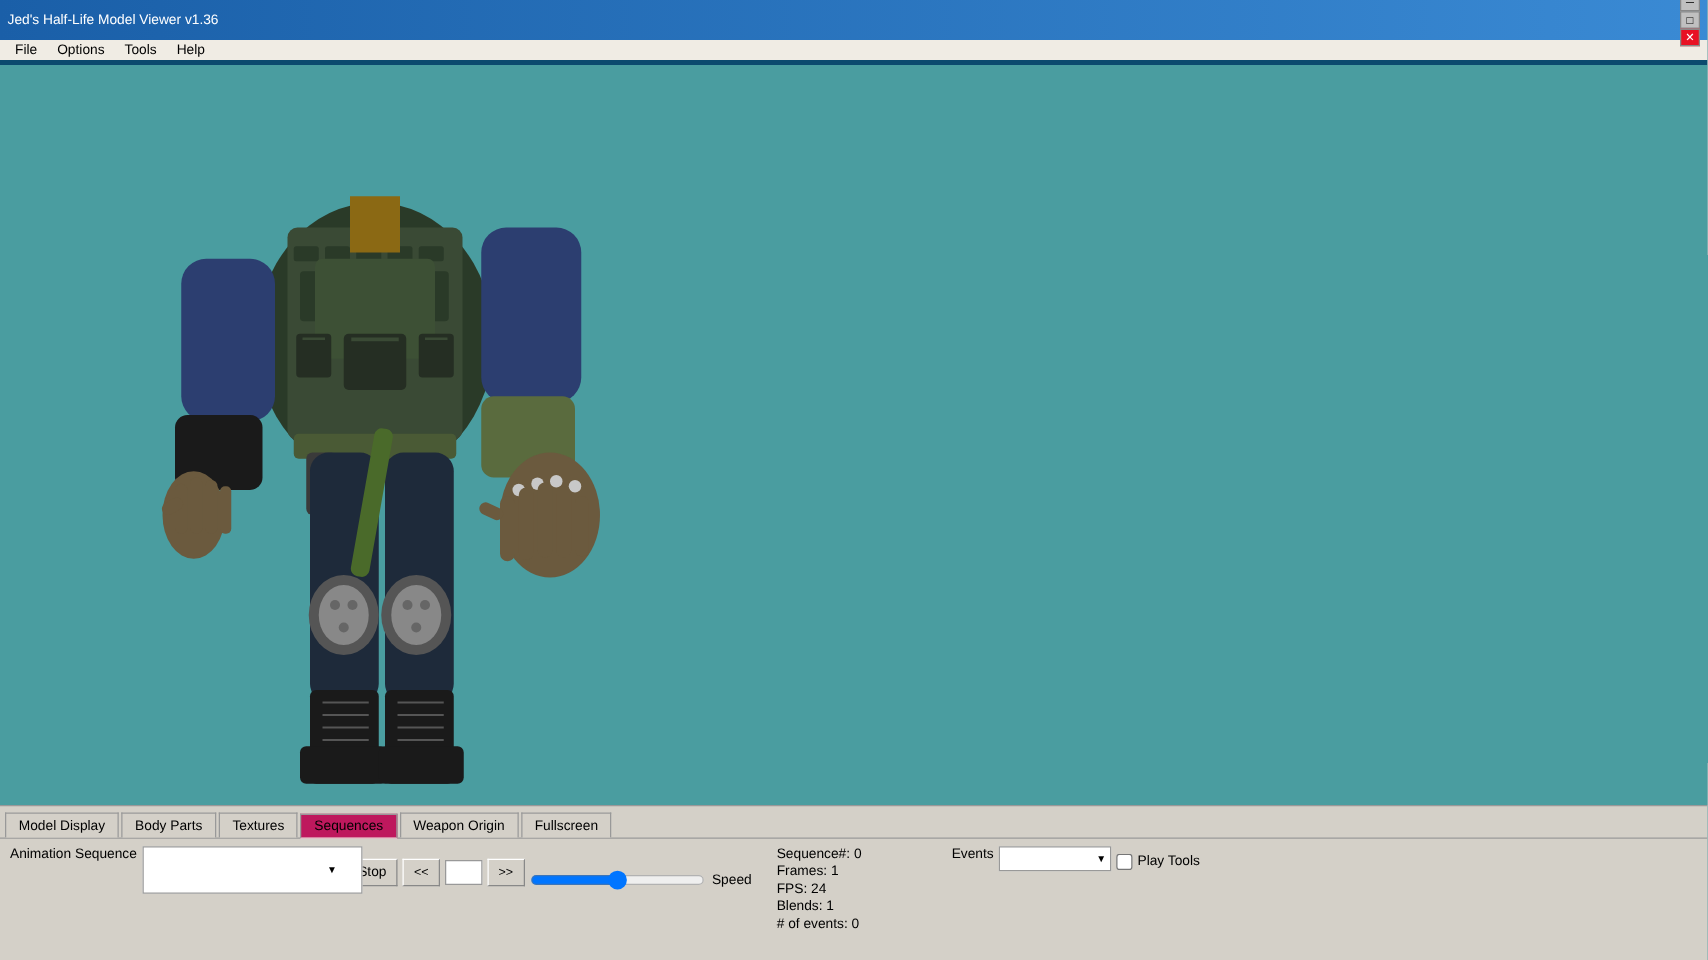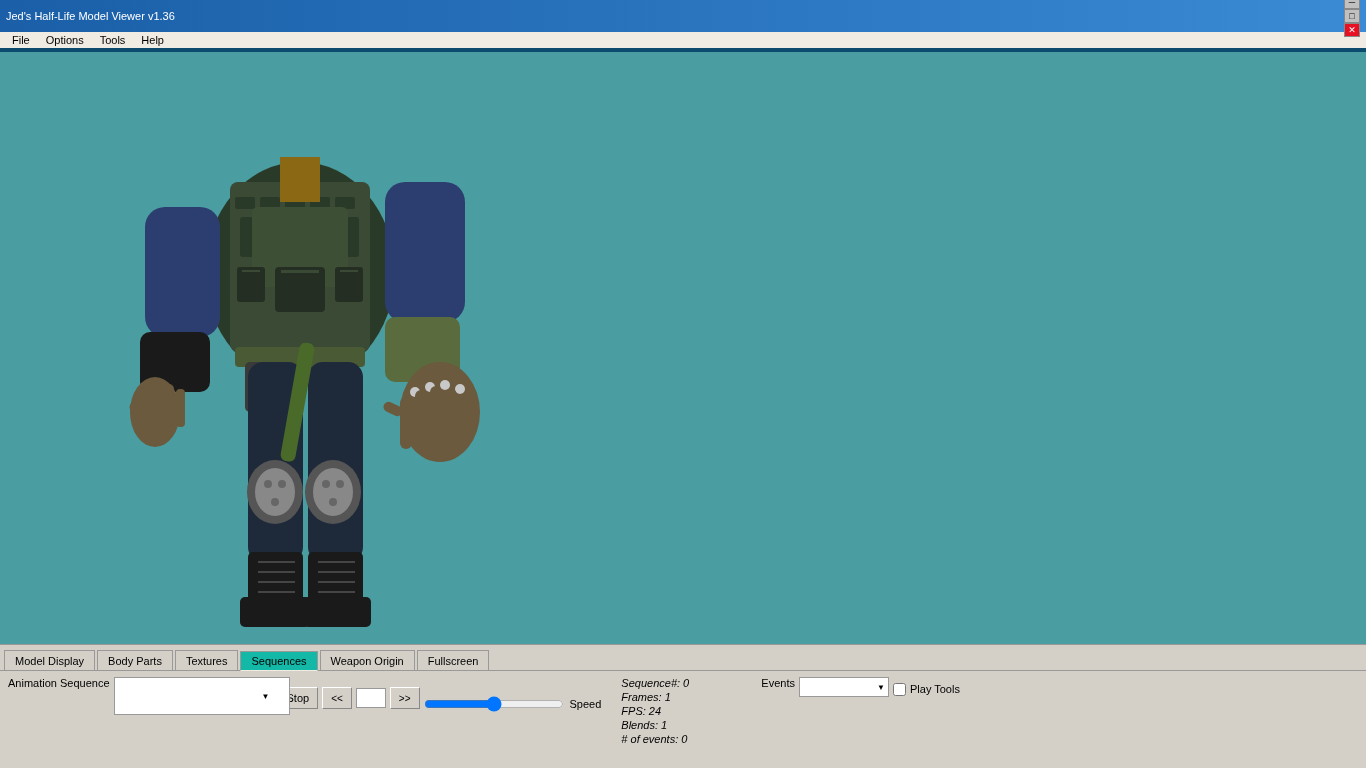--- a/index.html
+++ b/index.html
@@ -90,21 +90,21 @@
       border: 1px solid #999;
       border-bottom: none;
       cursor: pointer;
       font-size: 11px;
       margin-right: 2px;
       height: 20px;
       display: flex;
       align-items: center;
     }
     .tab.active {
-      background: #14b8a6;
+      background: #be185d;
       border-bottom: 1px solid #f0ece4;
       z-index: 1;
       position: relative;
       top: 1px;
     }
 
     
     #content-area {
       padding: 6px 8px;
       display: flex;
@@ -186,21 +186,20 @@
     }
     #speed-label { font-size: 11px; }
 
     
     #stats-section {
       display: flex;
       flex-direction: column;
       gap: 2px;
       font-size: 11px;
       min-width: 120px;
-      font-style: italic;
     }
 
     
     #events-section {
       display: flex;
       flex-direction: row;
       gap: 4px;
     }
     #events-label { font-size: 11px; }
     .events-dropdown-wrapper {

